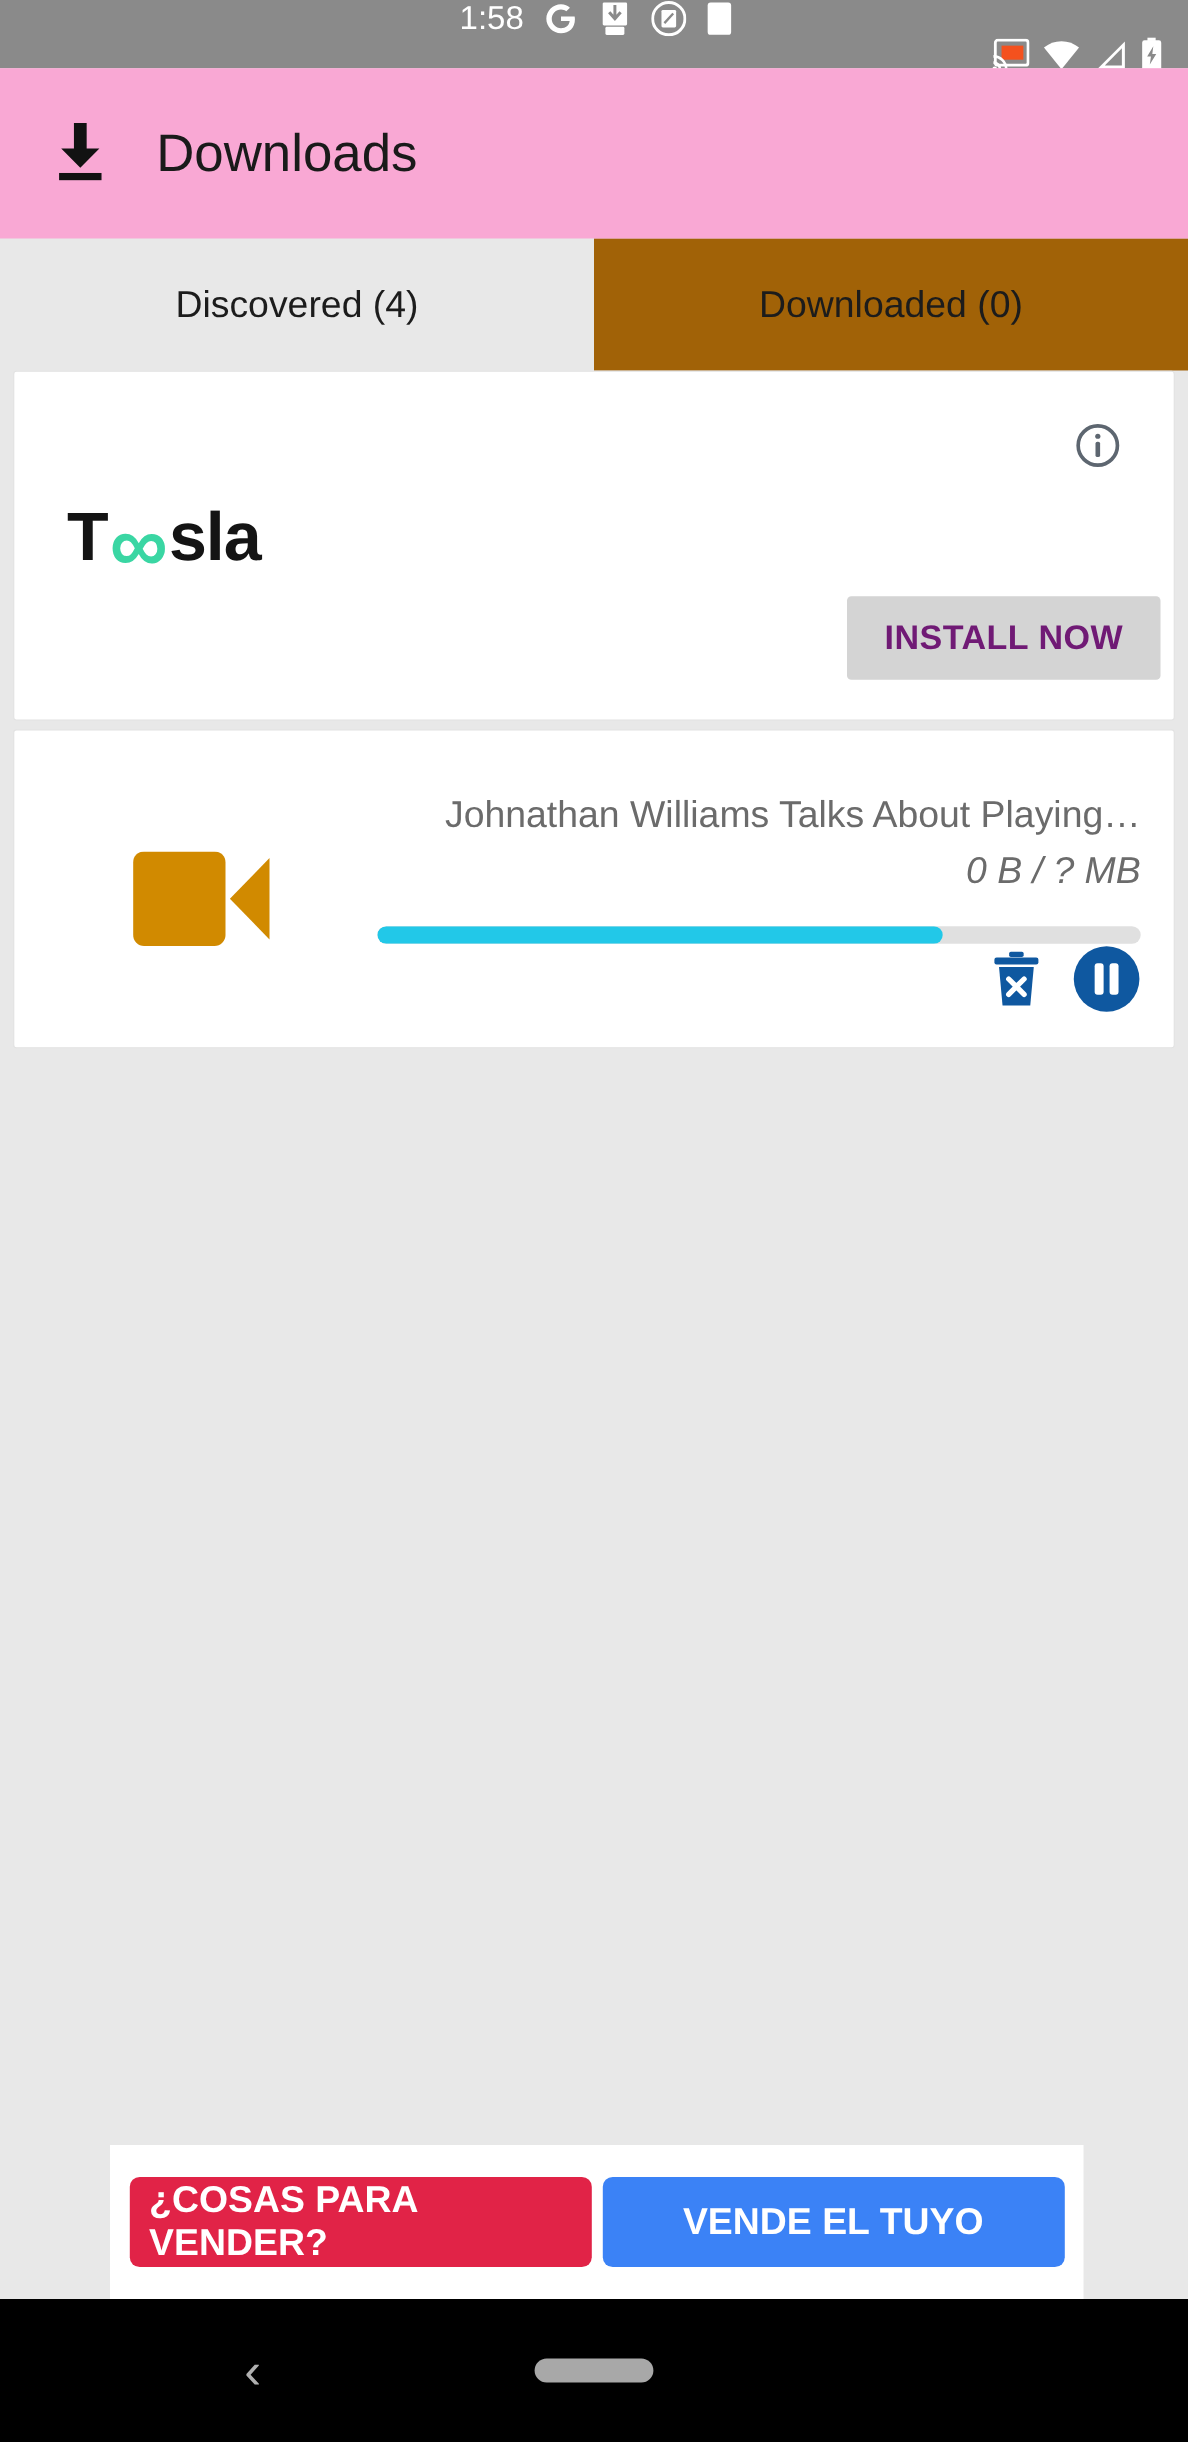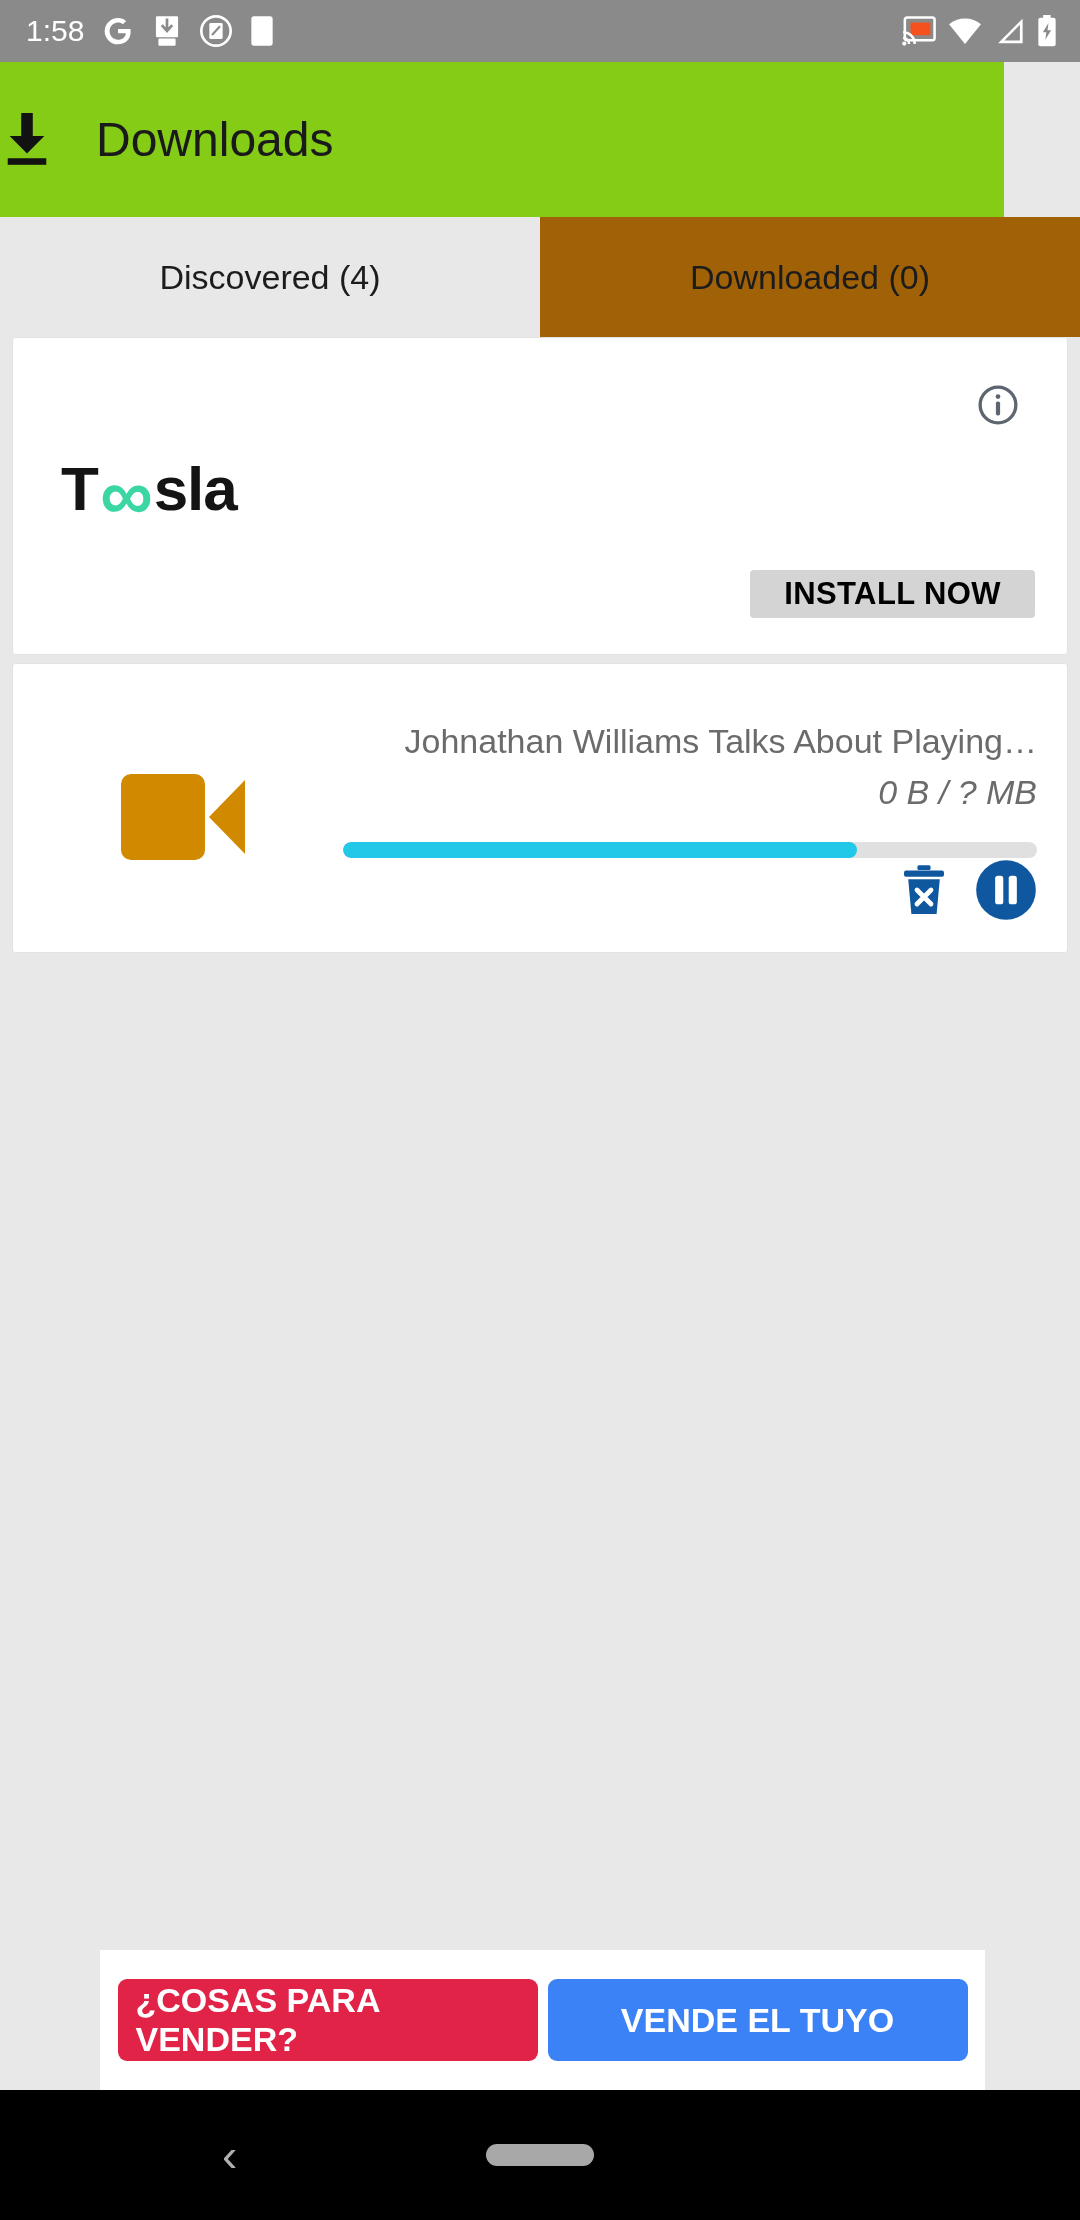--- a/index.html
+++ b/index.html
@@ -25,20 +25,21 @@
   .statusbar {
     position: absolute;
     top: 0; left: 0;
     width: 1080px;
     height: 62px;
     background: #8a8a8a;
     display: flex;
     align-items: center;
     box-sizing: border-box;
     padding: 0 22px 0 26px;
+    flex-direction: column;
   }
   .status-left {
     display: flex;
     align-items: center;
     gap: 18px;
   }
   .status-clock {
     color: #ffffff;
     font-size: 30px;
     letter-spacing: 0px;
@@ -49,25 +50,26 @@
     display: flex;
     align-items: center;
     gap: 12px;
   }
   .sicon { display: block; }
 
   
   .appbar {
     position: absolute;
     top: 62px; left: 0;
-    width: 1004px;
+    width: 1080px;
     height: 155px;
-    background: #84cc16;
-    display: flex;
-    align-items: center;
+    background: #f9a8d4;
+    display: flex;
+    align-items: center;
+    padding-left: 46px;
     box-sizing: border-box;
   }
   .appbar-title {
     font-size: 48px;
     color: #1a1a1a;
     margin-left: 42px;
     font-weight: 400;
     white-space: nowrap;
   }
 
@@ -137,29 +139,29 @@
   .infinity {
     color: #3ad6a3;
     font-size: 74px;
     line-height: 0.7;
     margin: 0 2px;
     position: relative;
     top: 6px;
   }
   .install-btn {
     position: absolute;
-    right: 32px;
+    right: 12px;
     bottom: 36px;
     background: #d4d4d4;
     border: none;
     border-radius: 4px;
-    padding: 6px 34px;
+    padding: 20px 34px;
     font-size: 31px;
     font-weight: 700;
-    color: #000000;
+    color: #701a75;
     letter-spacing: 0.4px;
     font-family: "Liberation Sans", sans-serif;
     cursor: pointer;
   }
 
   
   .dl-card {
     height: 290px;
     display: block;
     position: relative;

